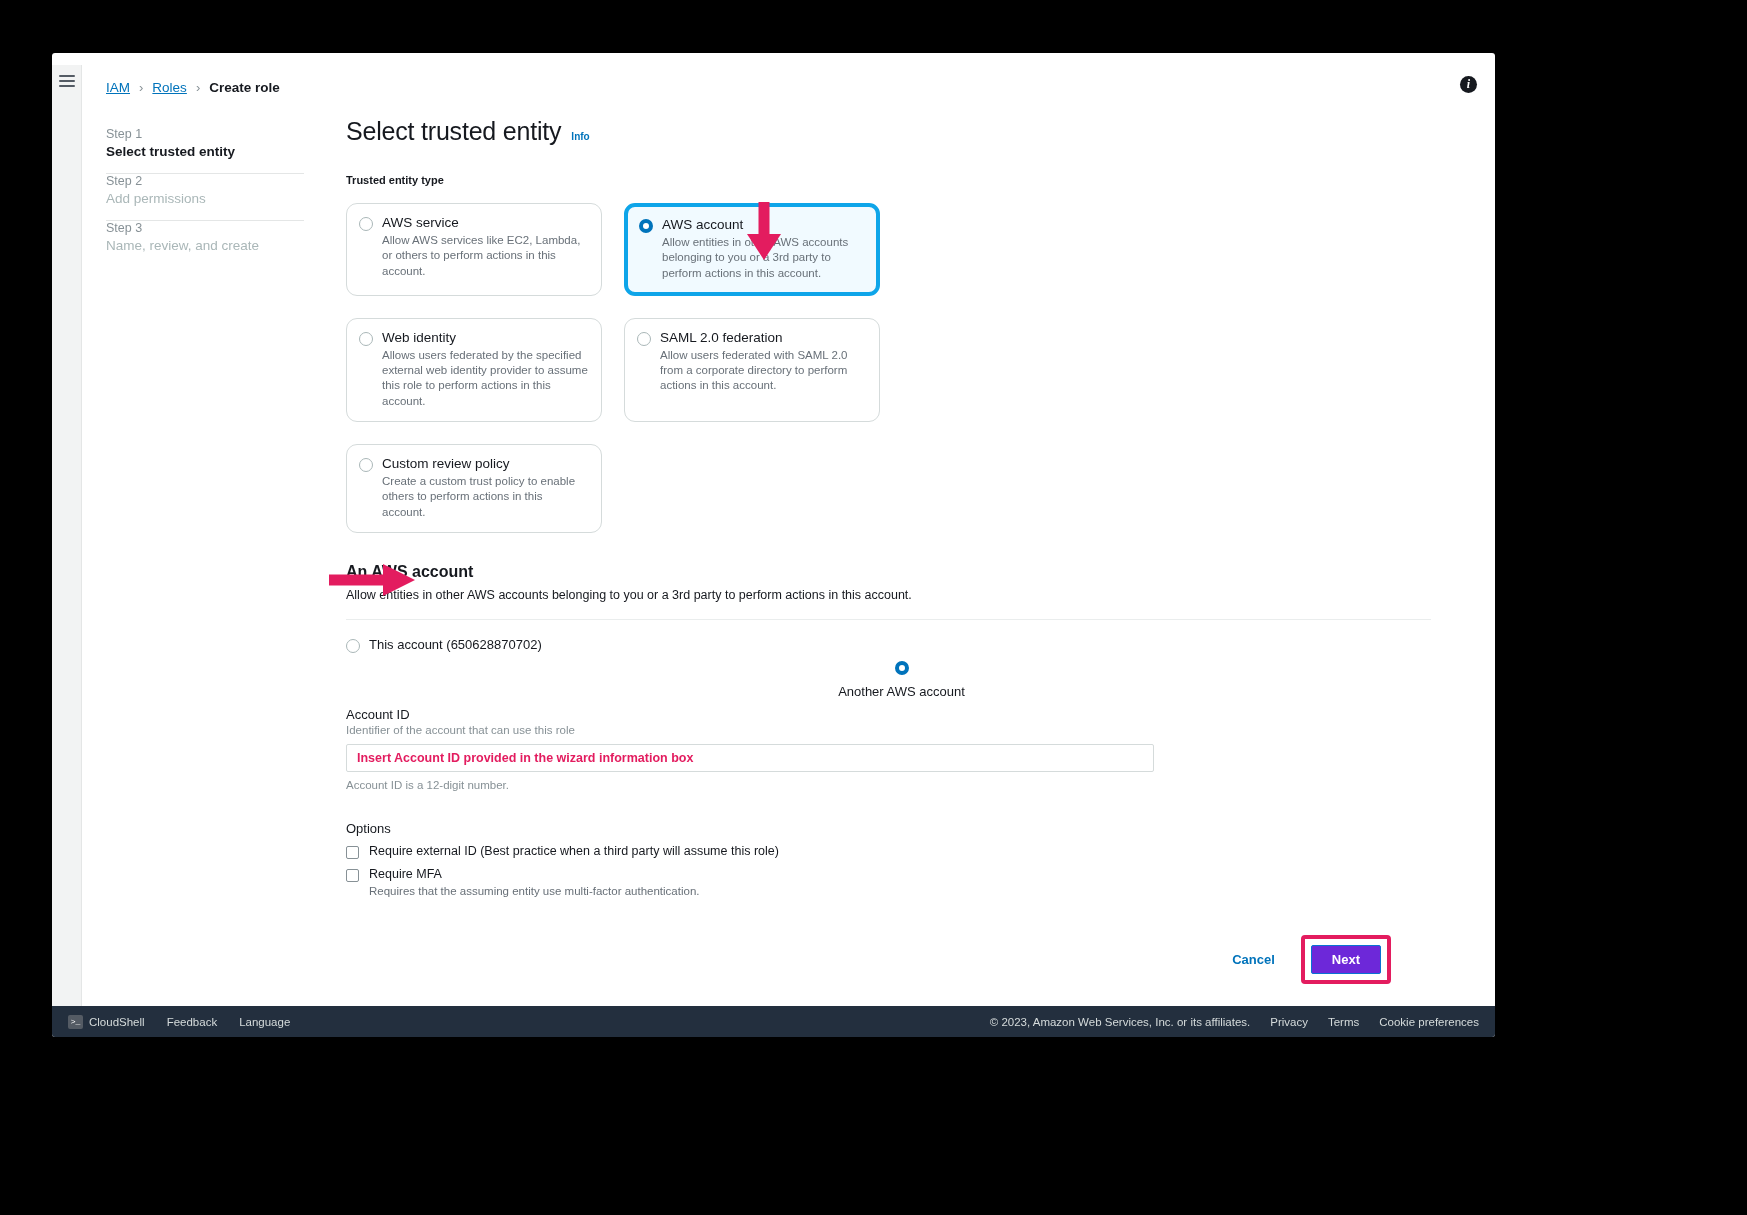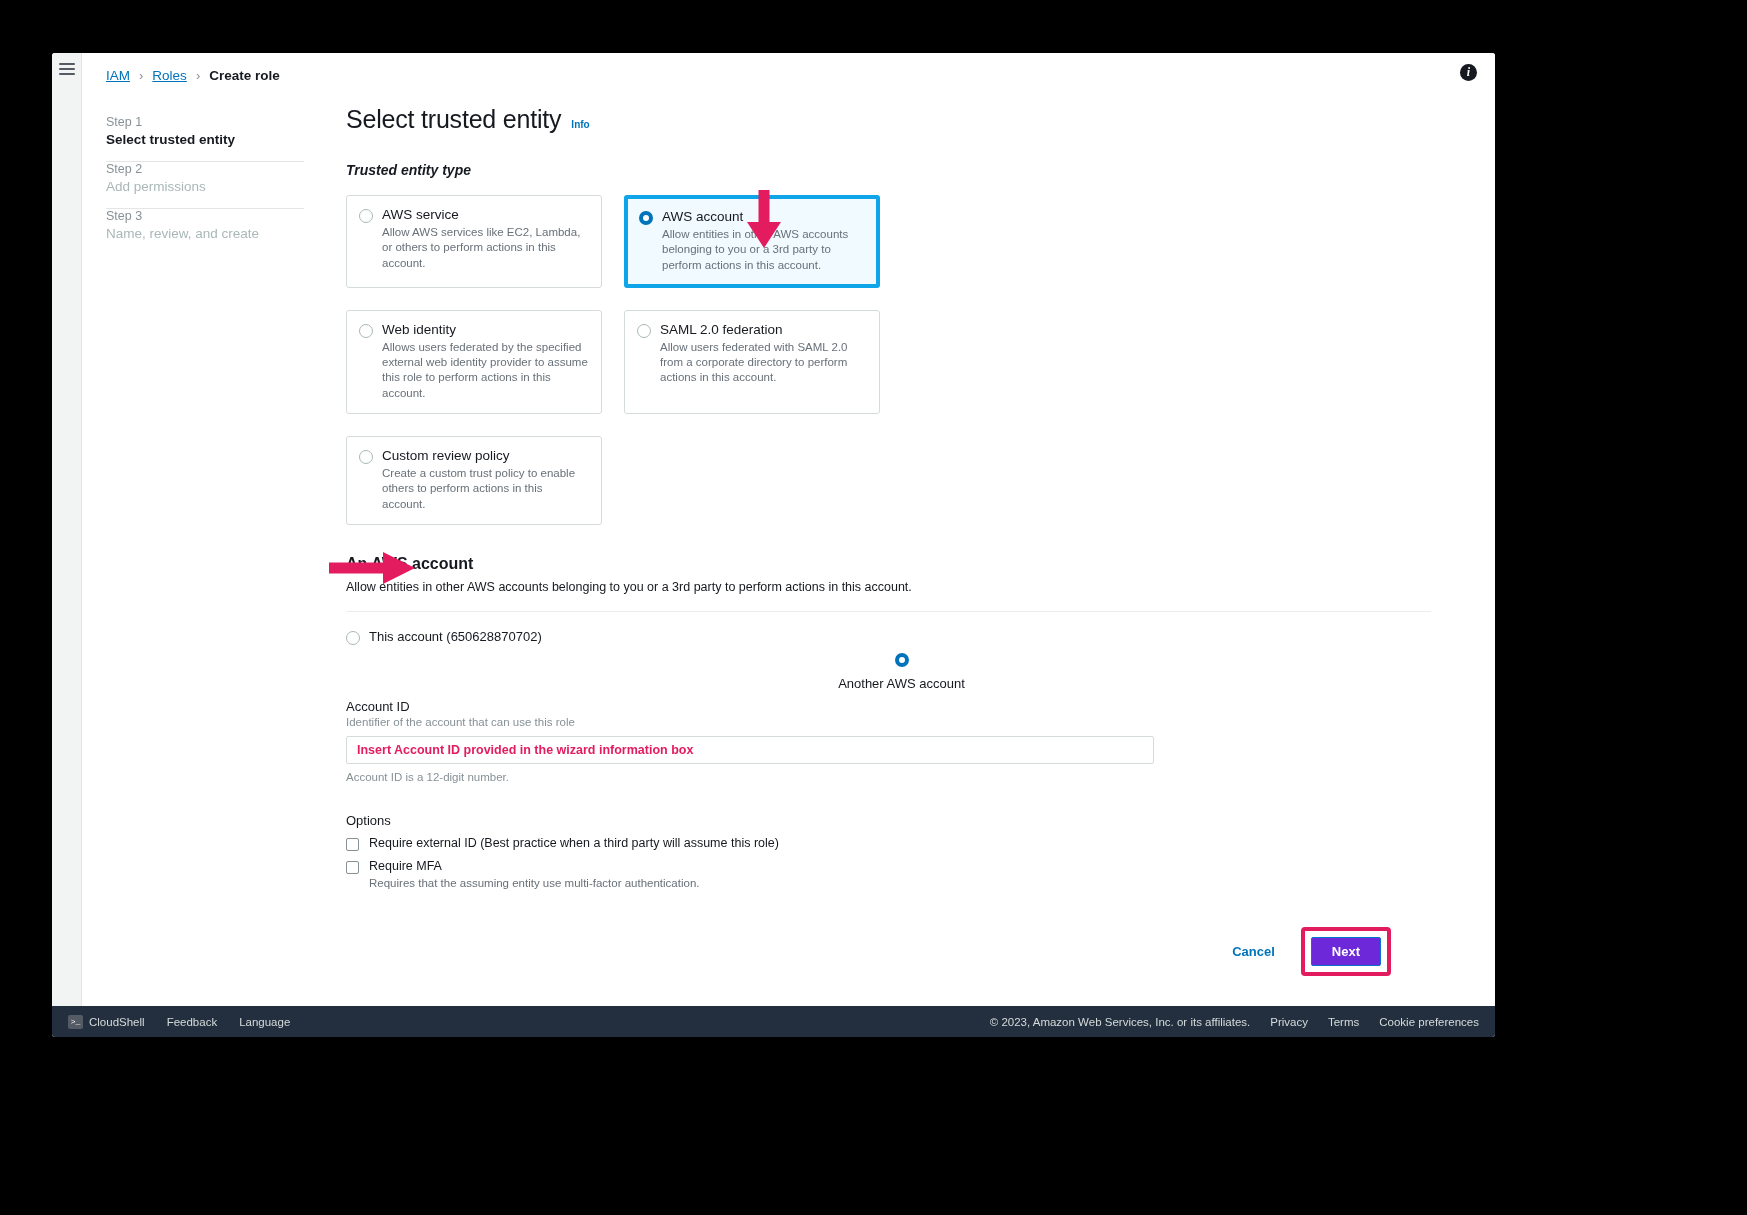--- a/index.html
+++ b/index.html
@@ -12,21 +12,21 @@
   .screen {
     position: absolute;
     left: 52px; top: 53px;
     width: 1443px; height: 984px;
     background: #ffffff;
     border-radius: 3px;
     overflow: hidden;
     display: flex;
     flex-direction: column;
   }
-  .body-row { display: flex; flex: 1; min-height: 0; }
+  .body-row { display: flex; flex: 1; min-height: 0; margin-top: 12px; }
 
   
   .rail {
     width: 30px;
     background: #f2f3f3;
     border-right: 1px solid #e4e6e6;
     padding-top: 10px;
     display: flex;
     justify-content: center;
   }
@@ -70,27 +70,27 @@
   .step-name { font-size: 13.5px; color: #16191f; font-weight: 700; }
   .step-name.muted { color: #aab7b8; font-weight: 400; }
 
   
   .panel { flex: 1; padding: 8px 38px 0 14px; }
 
   .page-title-row { display: flex; align-items: baseline; gap: 10px; }
   .page-title { font-size: 25px; color: #16191f; font-weight: 400; letter-spacing: -0.2px; }
   .info-link { font-size: 10px; color: #0073bb; font-weight: 700; cursor: pointer; }
 
-  .section-head { font-size: 14px; font-weight: 700; color: #16191f; margin-top: 28px; font-style: italic; }
+  .section-head { font-size: 11px; font-weight: 700; color: #16191f; margin-top: 28px; }
 
   
   .card-grid { display: flex; flex-wrap: wrap; gap: 22px; margin-top: 17px; max-width: 810px; }
   .card {
     width: 256px; min-height: 82px;
-    border: 1px solid #d5dbdb; border-radius: 3px;
+    border: 1px solid #d5dbdb; border-radius: 11px;
     background: #ffffff;
     padding: 11px 12px 12px 12px;
     display: flex; gap: 9px;
     cursor: pointer;
   }
   .card.selected { border: 4px solid #0ea5e9; background: #f1faff; padding: 10px 11px 11px 11px; }
   .radio {
     width: 14px; height: 14px; border-radius: 50%;
     border: 1px solid #aab7b8; background: #ffffff;
     flex: 0 0 auto; margin-top: 2px;

